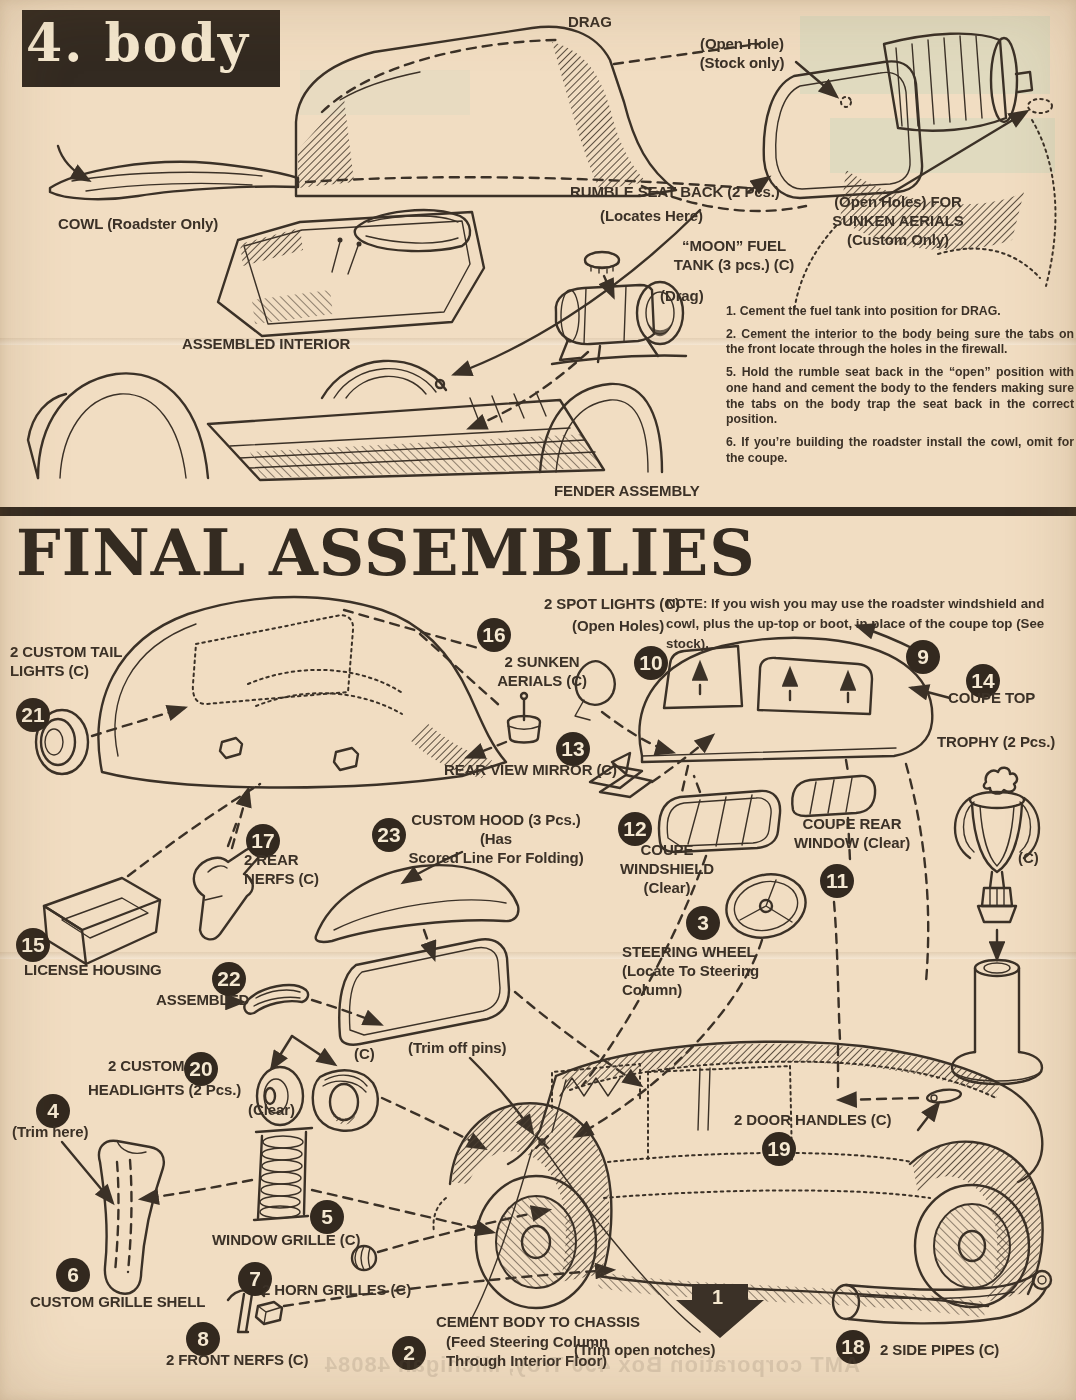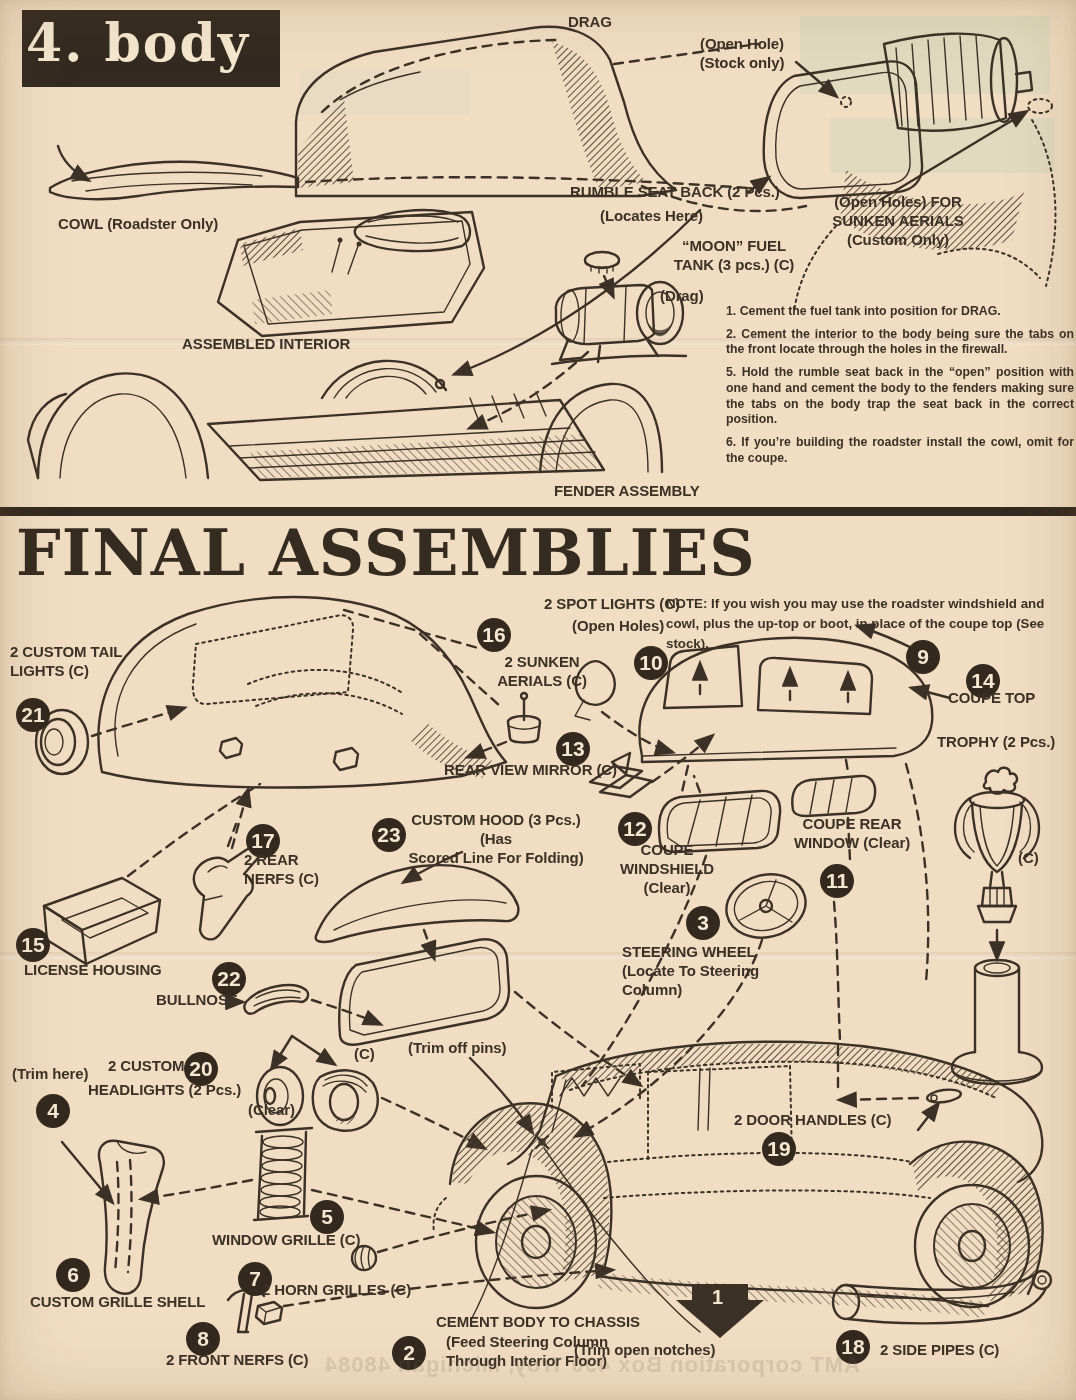--- a/index.html
+++ b/index.html
@@ -443,30 +443,30 @@
 Scored Line For Folding)</div>
 
   <div class="badge" style="left:246px;top:824px;">17</div>
   <div class="lbl" style="left:244px;top:850px;">2 REAR
 NERFS (C)</div>
 
   <div class="badge" style="left:16px;top:928px;">15</div>
   <div class="lbl" style="left:24px;top:960px;">LICENSE HOUSING</div>
 
   <div class="badge" style="left:212px;top:962px;">22</div>
-  <div class="lbl" style="left:156px;top:990px;">BULLNOSE</div>
+  <div class="lbl" style="left:156px;top:990px;">ASSEMBLED</div>
 
   <div class="badge" style="left:184px;top:1052px;">20</div>
   <div class="lbl" style="left:108px;top:1056px;">2 CUSTOM</div>
   <div class="lbl" style="left:88px;top:1080px;">HEADLIGHTS (2 Pcs.)</div>
   <div class="lbl" style="left:248px;top:1100px;">(Clear)</div>
   <div class="lbl" style="left:354px;top:1044px;">(C)</div>
 
   <div class="badge" style="left:36px;top:1094px;">4</div>
-  <div class="lbl" style="left:12px;top:1064px;">(Trim here)</div>
+  <div class="lbl" style="left:12px;top:1122px;">(Trim here)</div>
 
   <div class="badge" style="left:310px;top:1200px;">5</div>
   <div class="lbl" style="left:212px;top:1230px;">WINDOW GRILLE (C)</div>
 
   <div class="badge" style="left:56px;top:1258px;">6</div>
   <div class="lbl" style="left:30px;top:1292px;">CUSTOM GRILLE SHELL</div>
 
   <div class="badge" style="left:238px;top:1262px;">7</div>
   <div class="lbl" style="left:262px;top:1280px;">2 HORN GRILLES (C)</div>
 

